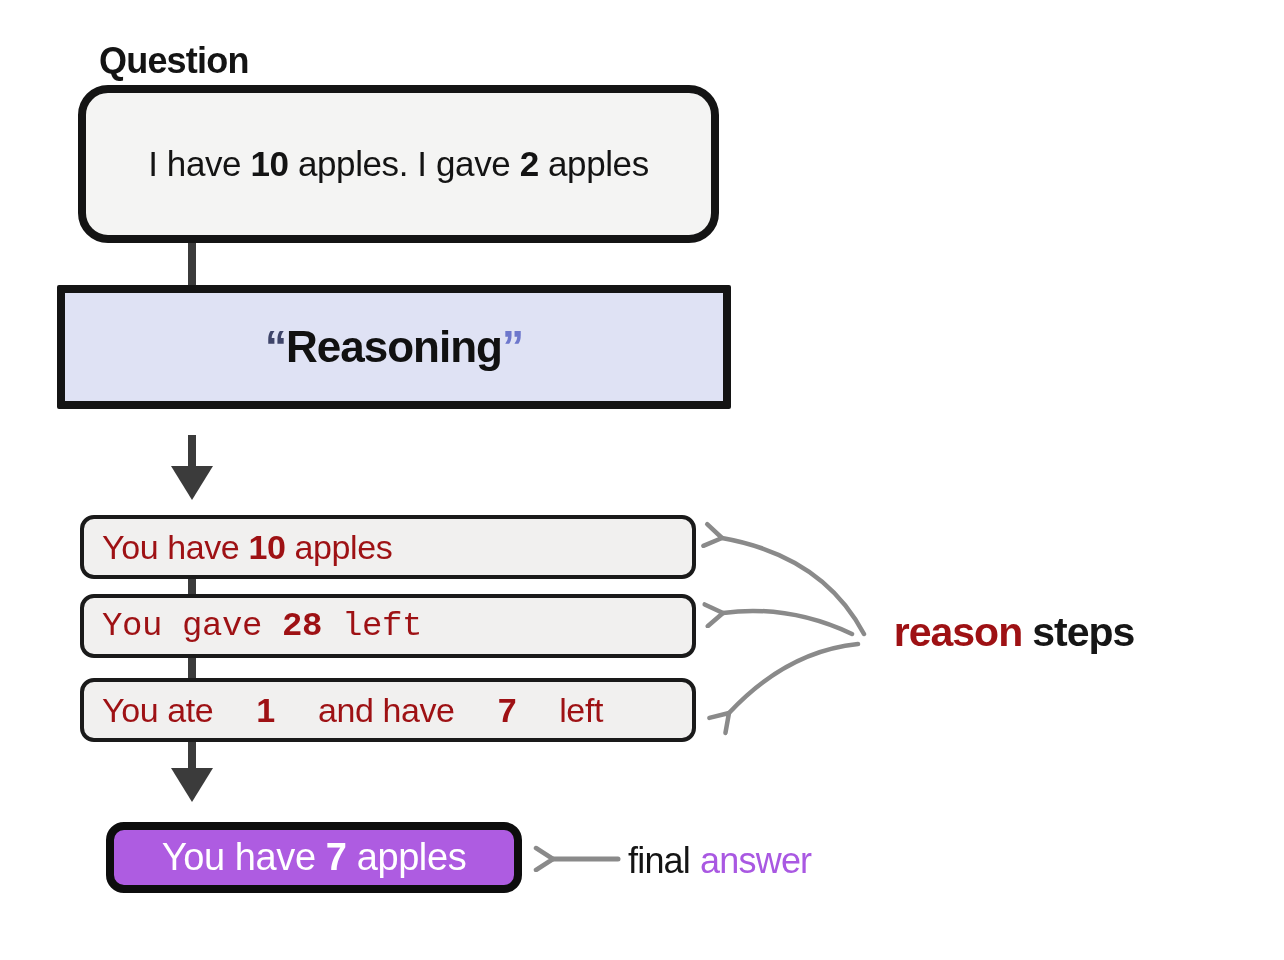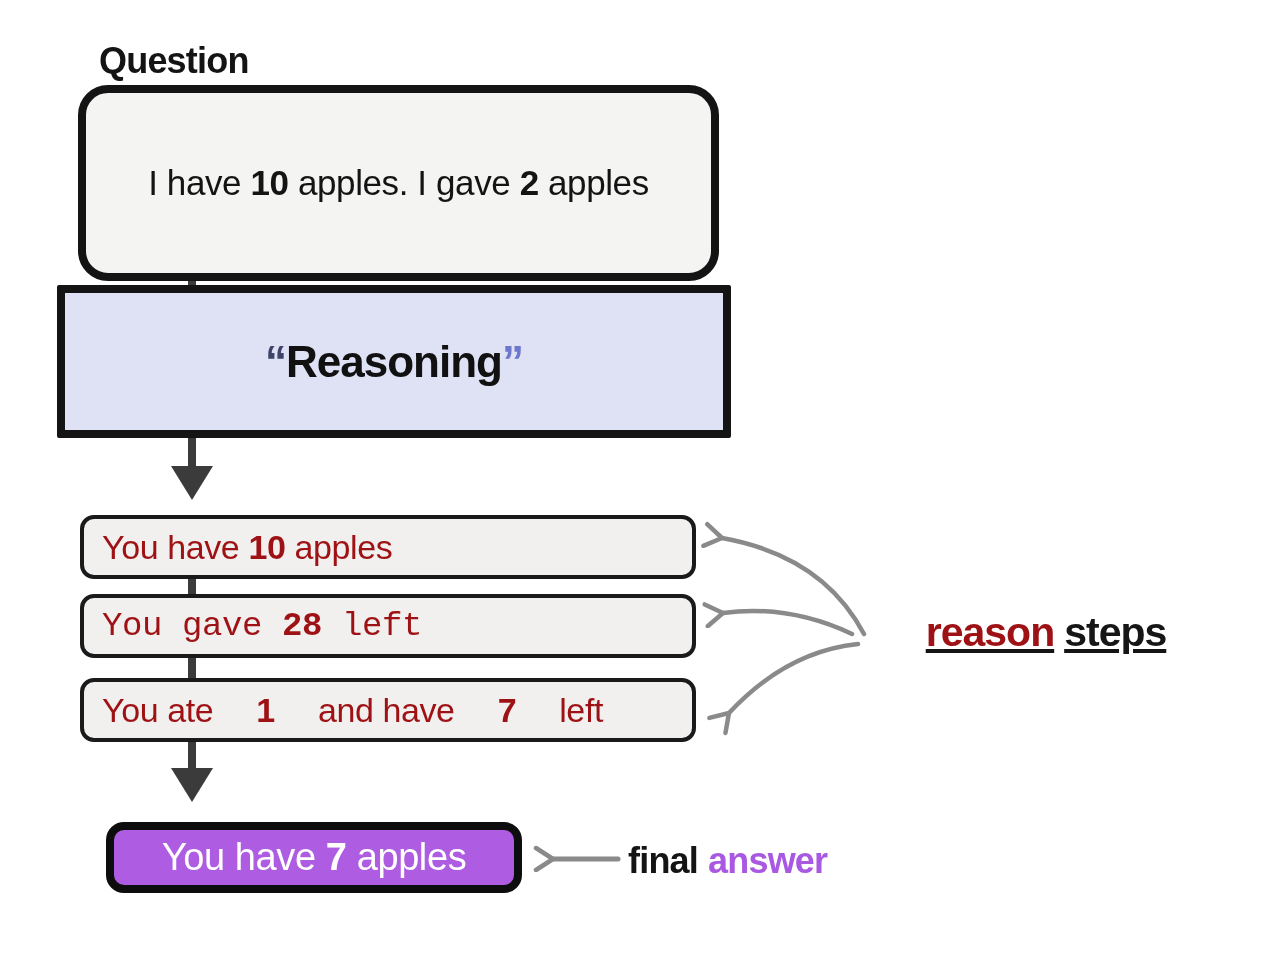--- a/index.html
+++ b/index.html
@@ -20,30 +20,30 @@
     pointer-events: none;
   }
   .b { font-weight: 700; }
 
   .q-label {
     position: absolute; left: 99px; top: 40px;
     font-size: 36px; font-weight: 700; letter-spacing: -0.8px;
     color: var(--ink, #141414);
   }
   .q-box {
-    position: absolute; left: 78px; top: 85px; width: 641px; height: 196px;
+    position: absolute; left: 78px; top: 85px; width: 641px; height: 158px;
     background: var(--box-bg, #f4f4f3);
     border: 8px solid var(--ink, #141414);
     border-radius: 30px;
     display: flex; flex-direction: column; justify-content: center; align-items: center;
     font-size: 35px; line-height: 48px; letter-spacing: -0.4px;
     text-align: center;
   }
   .llm-box {
-    position: absolute; left: 57px; top: 285px; width: 674px; height: 153px;
+    position: absolute; left: 57px; top: 285px; width: 674px; height: 124px;
     background: var(--llm-bg, #dfe2f4);
     border: 8px solid var(--ink, #141414);
     border-radius: 2px;
     display: flex; flex-direction: column; justify-content: center; align-items: center;
     text-align: center;
   }
   .llm-title { font-size: 44px; font-weight: 700; letter-spacing: -1px; color: #111111; line-height: 50px; }
   .llm-title .qo { color: var(--quote-open, #3e4469); }
   .llm-title .qc { color: var(--quote-close, #6d77cc); }
   .llm-sub { font-size: 44px; font-weight: 600; letter-spacing: -1px; color: var(--llm-blue, #5a6ed1); line-height: 52px; margin-top: 7px; }
@@ -68,31 +68,30 @@
     background: var(--purple-fill, #ae5ce1);
     border: 8px solid #0d0d0d;
     border-radius: 18px;
     display: flex; align-items: center; justify-content: center;
     font-size: 38px; letter-spacing: -0.4px;
     color: #ffffff;
     white-space: pre;
   }
 
   .reason-note {
-    position: absolute; left: 820px; top: 608px; width: 452px;
+    position: absolute; left: 788px; top: 608px; width: 452px;
     text-align: center;
-    text-decoration: underline;
   }
   .reason-head { font-size: 41px; font-weight: 700; letter-spacing: -1px; color: #161616; line-height: 48px; }
   .reason-head .hl { color: var(--step-red, #9e1114); margin-right: 10px; }
   .reason-sub { font-size: 33px; font-weight: 400; letter-spacing: -0.8px; color: #1c1c1c; line-height: 40px; margin-top: 2px; }
 
   .final-note {
     position: absolute; left: 628px; top: 840px;
-    font-size: 36px; font-weight: 700; letter-spacing: -0.8px;
+    font-size: 36px; font-weight: 400; letter-spacing: -0.8px;
     color: #141414;
   }
   .final-note .w1 { margin-right: 10px; }
   .final-note .w2 { color: var(--purple-text, #a958e2); }
 </style>
 </head>
 <body>
 
 <div class="canvas">
 

